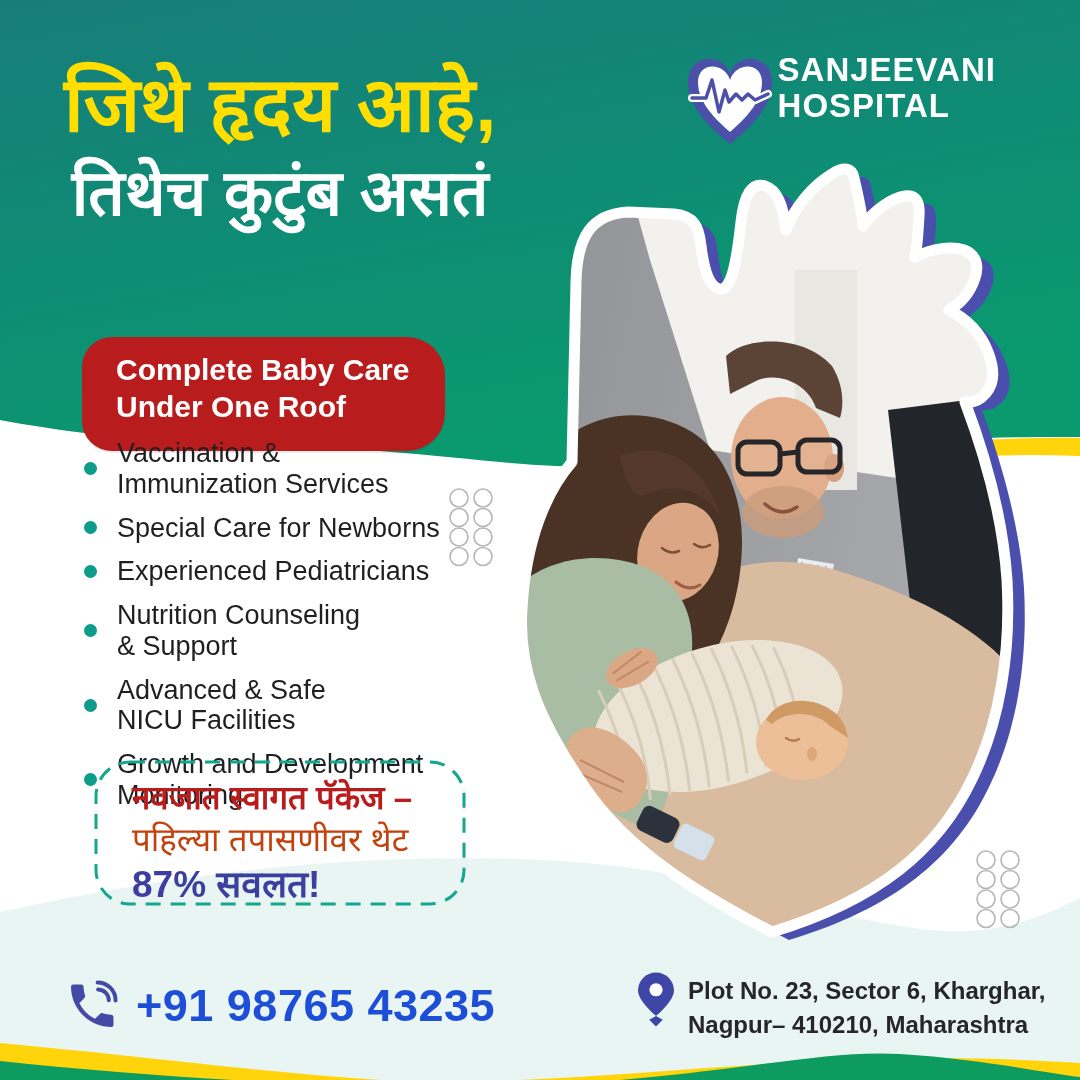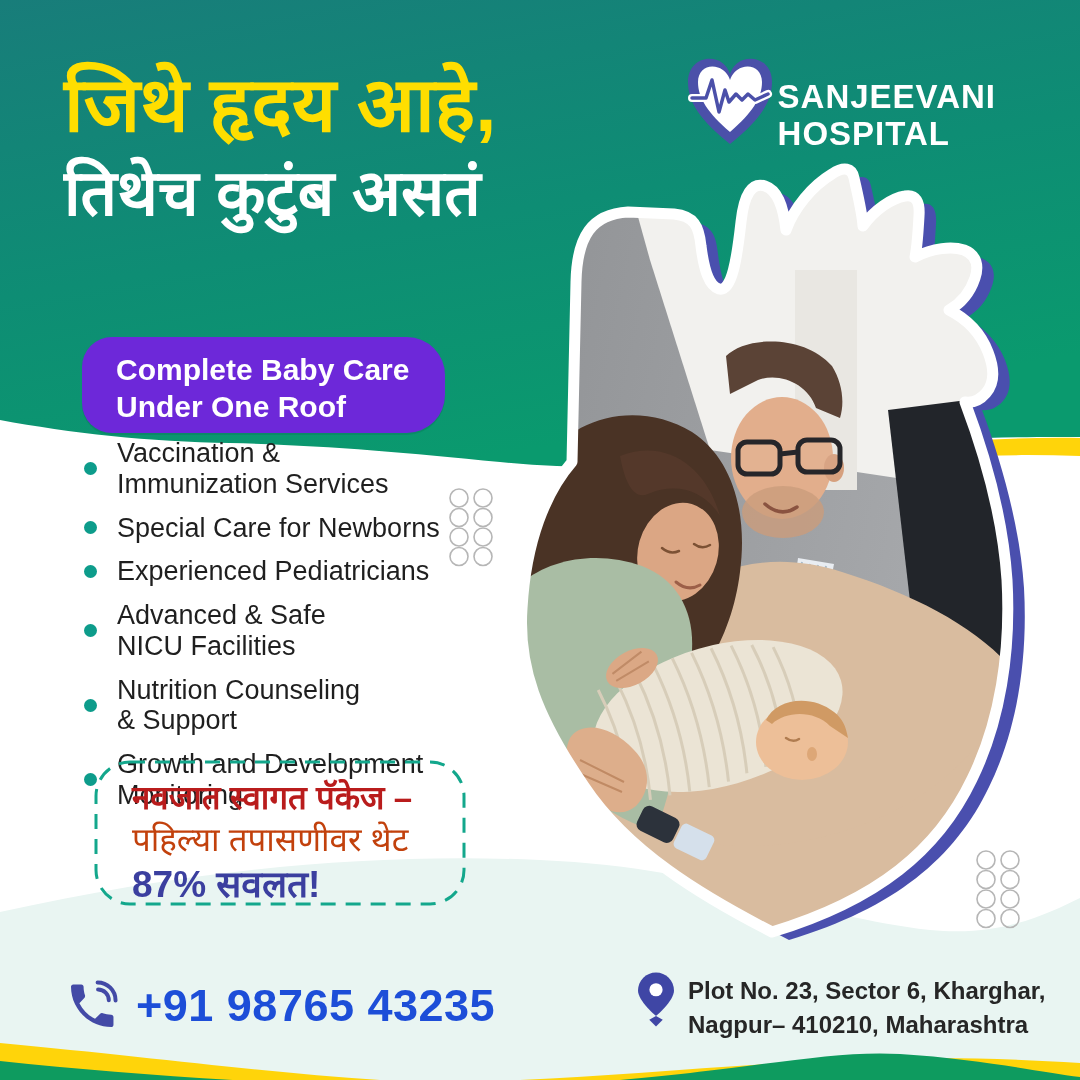--- a/index.html
+++ b/index.html
@@ -5,32 +5,32 @@
   html,body{margin:0;padding:0;}
   body{
     width:1080px;height:1080px;overflow:hidden;
     font-family:"Liberation Sans","DejaVu Sans",sans-serif;
     background:#ffffff;position:relative;
   }
   .abs{position:absolute;}
   #canvas{position:relative;width:1080px;height:1080px;overflow:hidden;background:#fff;}
 
   
-  #headline{left:64px;top:56px;line-height:1.28;font-weight:800;}
+  #headline{left:64px;top:56px;line-height:1.28;font-weight:800;text-align:center;}
   #headline .l1{display:block;font-size:76px;color:#ffde00;letter-spacing:0;}
   #headline .l2{display:block;font-size:64px;color:#ffffff;}
 
   
-  #logo{right:84px;top:52px;display:flex;align-items:flex-end;gap:0;}
+  #logo{right:84px;top:52px;display:flex;align-items:flex-start;gap:0;}
   #logo .nm{color:#fff;font-weight:800;font-size:33px;letter-spacing:1px;line-height:1.1;}
 
   
   #badge{
-    left:82px;top:337px;background:#6d28d9;color:#fff;
-    border-radius:30px 38px 38px 30px;padding:15px 36px 8px 34px;
+    left:82px;top:337px;background:#b91c1c;color:#fff;
+    border-radius:30px 38px 38px 30px;padding:15px 36px 26px 34px;
     font-size:30px;font-weight:700;line-height:1.22;
     box-shadow:0 2px 0 rgba(0,0,0,0.08);
   }
 
   
   #services{left:84px;top:438px;list-style:none;margin:0;padding:0;width:430px;}
   #services li{
     display:flex;align-items:center;gap:20px;margin-bottom:13px;
     font-size:27px;font-weight:500;color:#1f1f1f;line-height:1.14;
   }
@@ -202,27 +202,27 @@
     <li>
         <span class="dot"></span>
         <span class="txt">Special Care for Newborns</span>
       </li>
     <li>
         <span class="dot"></span>
         <span class="txt">Experienced Pediatricians</span>
       </li>
     <li>
         <span class="dot"></span>
+        <span class="txt">Nutrition Counseling
+&amp; Support</span>
+      </li>
+    <li>
+        <span class="dot"></span>
         <span class="txt">Advanced &amp; Safe
 NICU Facilities</span>
-      </li>
-    <li>
-        <span class="dot"></span>
-        <span class="txt">Nutrition Counseling
-&amp; Support</span>
       </li>
     <li>
         <span class="dot"></span>
         <span class="txt">Growth and Development
 Monitoring</span>
       </li>
   </ul>
 
   <div id="offer" class="abs">
     <svg class="abs" style="left:0;top:0" width="372" height="146" viewBox="0 0 372 146">

